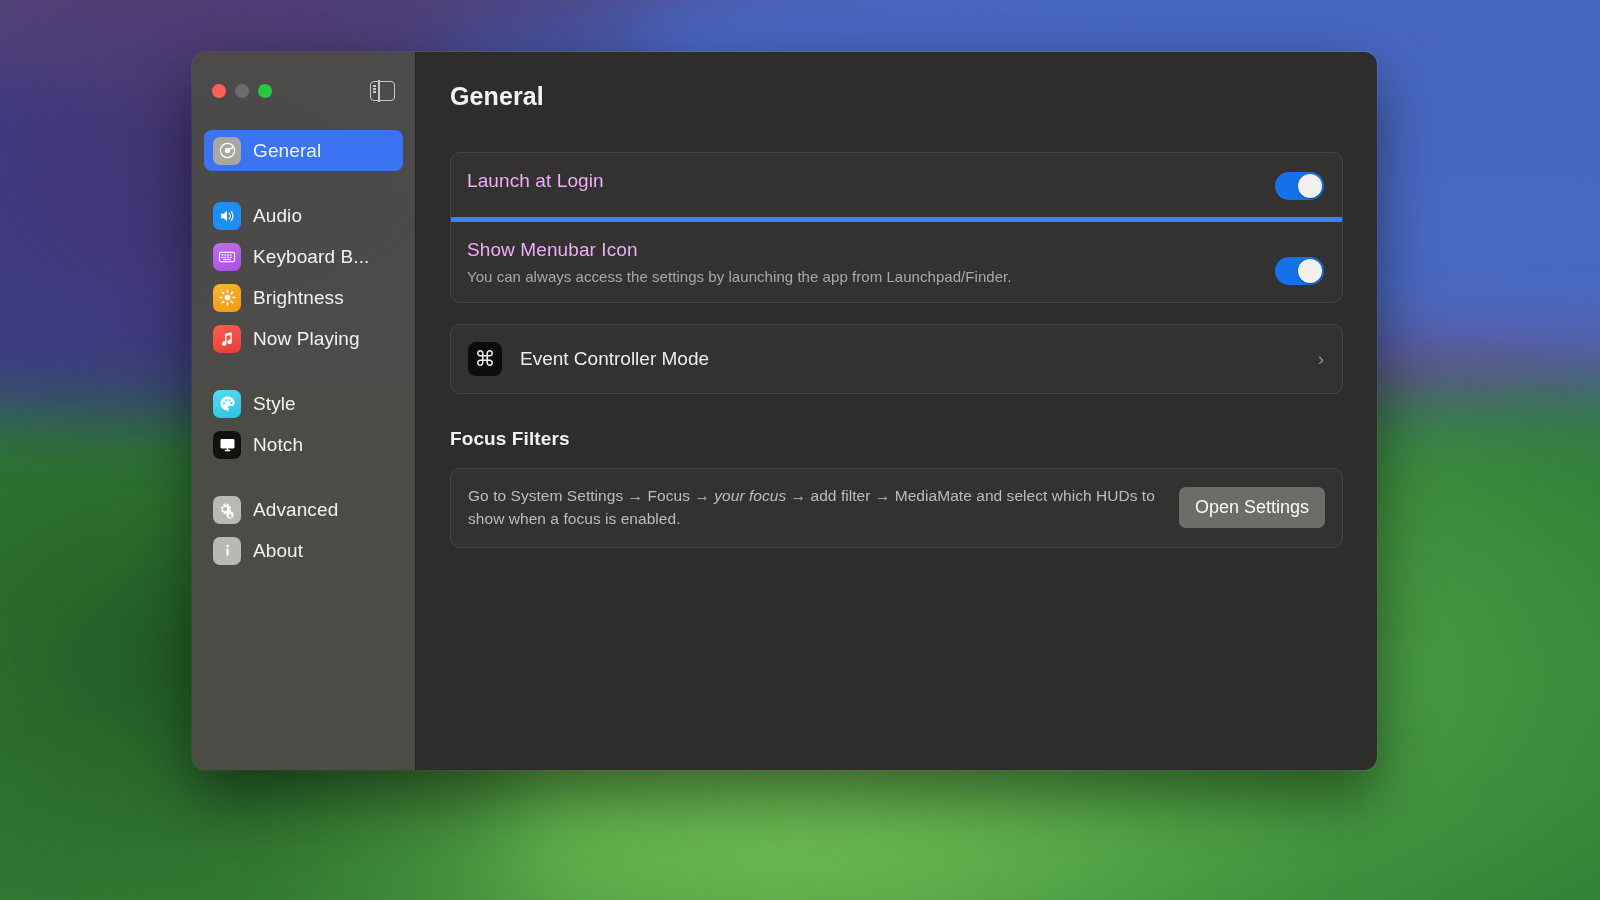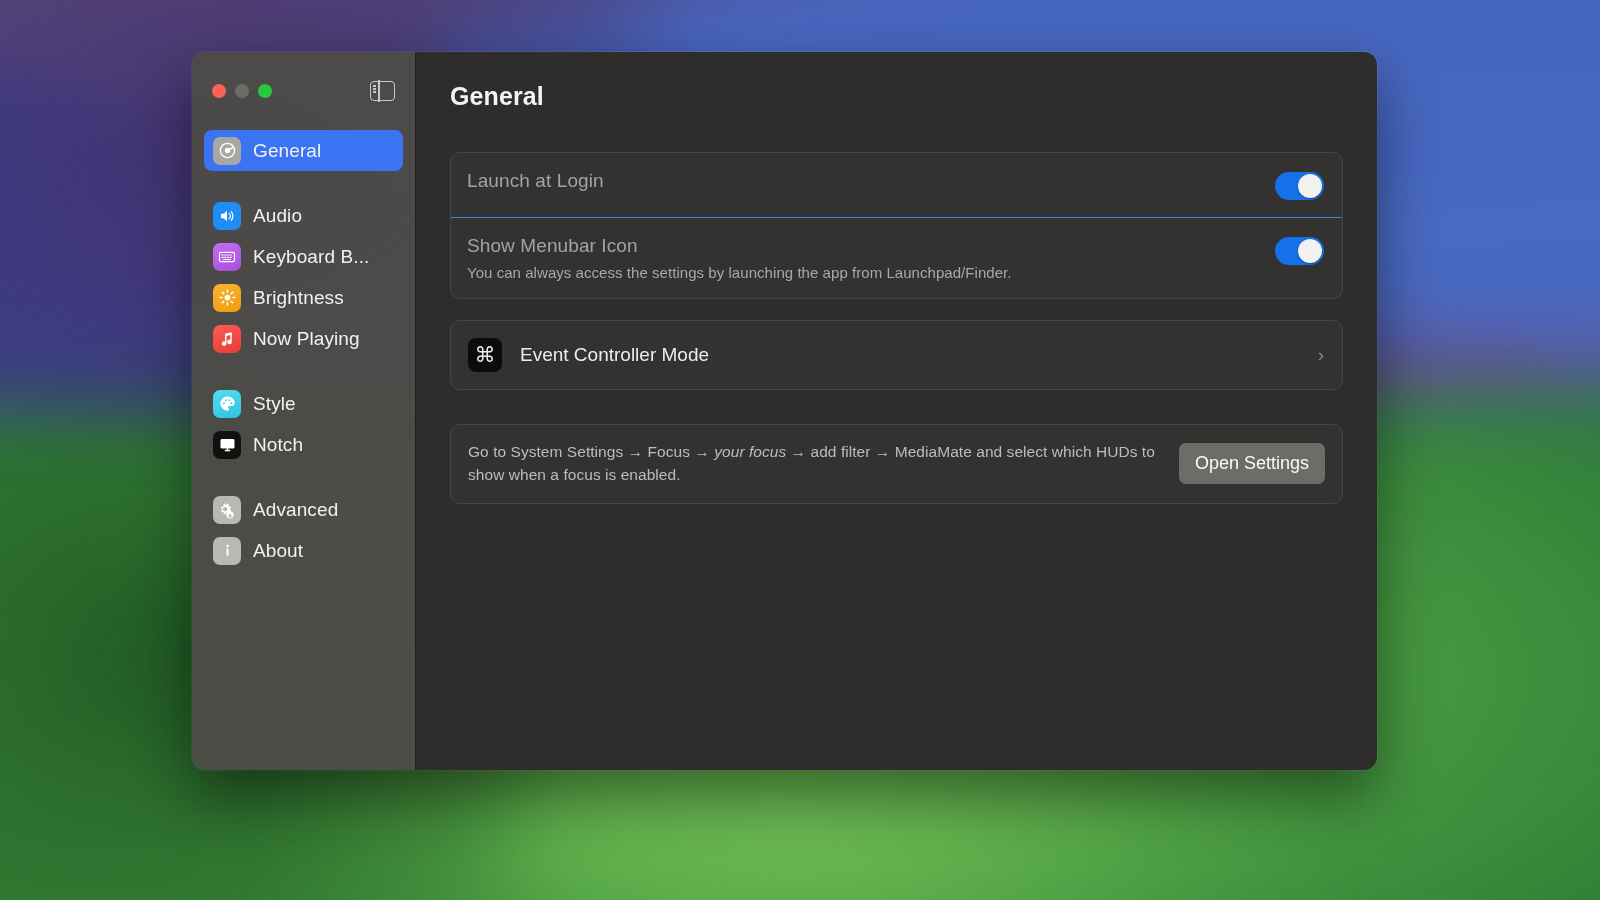--- a/index.html
+++ b/index.html
@@ -188,25 +188,25 @@
     border-radius: 10px;
   }
   .card.toggles { margin-bottom: 21px; }
 
   .row {
     display: flex;
     align-items: flex-start;
     padding: 17px 18px 17px 16px;
     min-height: 56px;
   }
-  .row + .row { border-top: 1px solid #3b82f6; }
+  .row + .row { border-top: 5px solid #3b82f6; align-items: flex-end; }
   .row .texts { flex: 1; }
   .row-title {
     font-size: 19px;
-    color: #a3a3a3;
+    color: #f0abfc;
     letter-spacing: .1px;
   }
   .row-sub {
     font-size: 15px;
     color: #a9a8a5;
     margin-top: 7px;
     letter-spacing: .05px;
   }
 
   .toggle {
@@ -451,20 +451,21 @@
         </div>
 
       </div>
 
       <div class="card nav-card">
         <span class="ecm-icon">⌘</span>
         <span class="ecm-label">Event Controller Mode</span>
         <span class="chevron">›</span>
       </div>
 
+      <div class="section-title">Focus Filters</div>
 
       <div class="card focus">
         <div class="focus-text"><span>Go to System Settings → Focus → </span><em>your focus</em><span> → add filter → MediaMate and select which HUDs to show when a focus is enabled.</span></div>
         <button class="btn">Open Settings</button>
       </div>
 
     </div>
   </div>
 </div>
 

